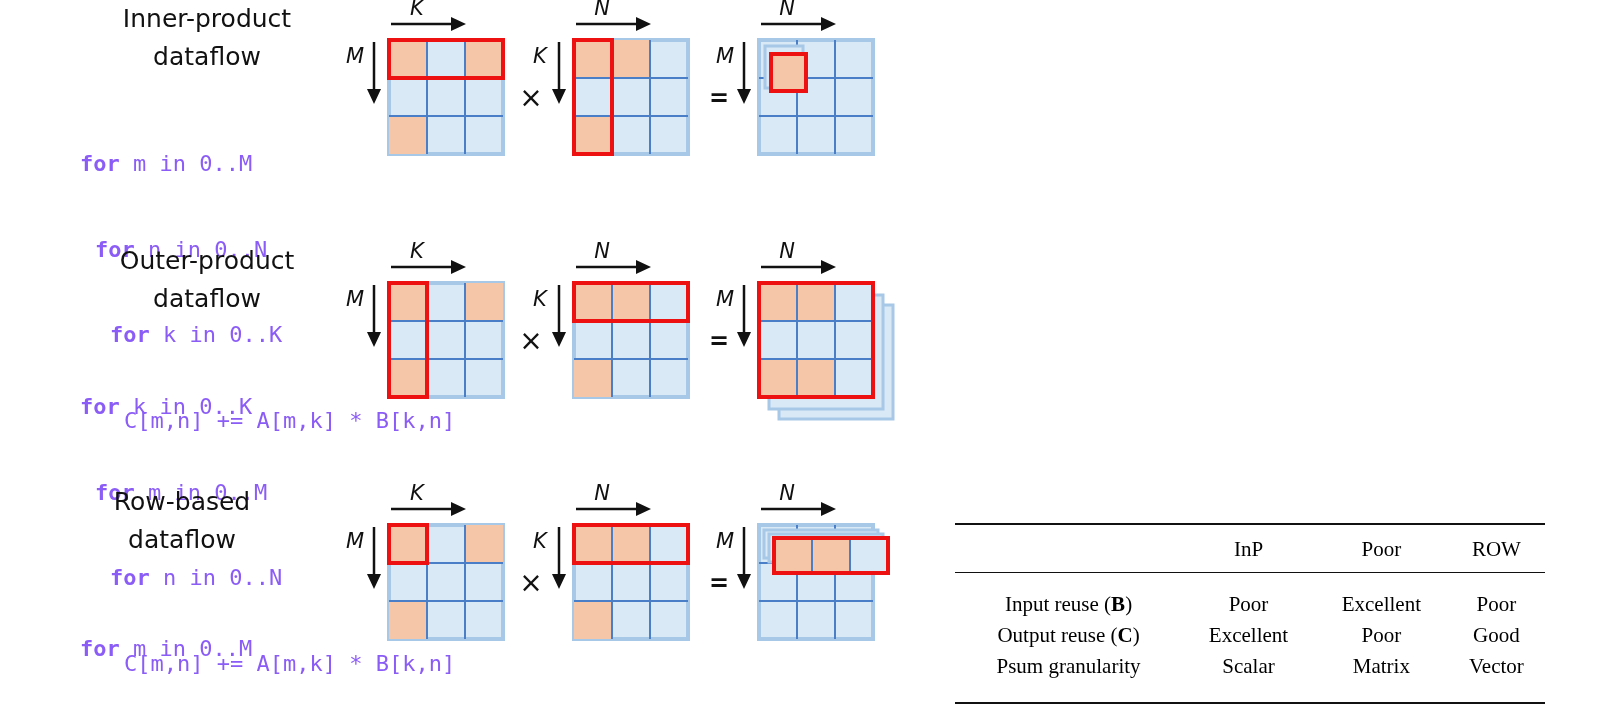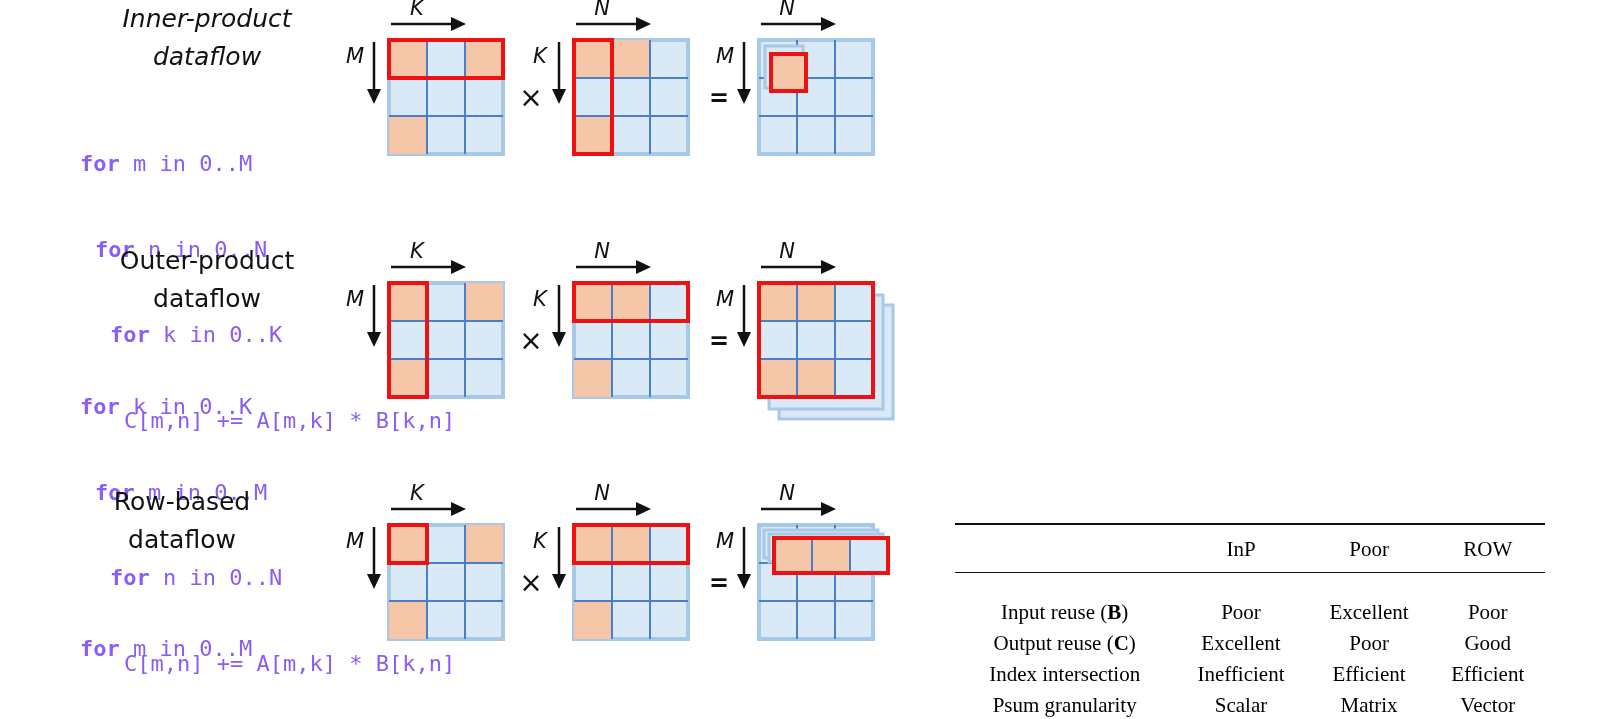--- a/index.html
+++ b/index.html
@@ -9,30 +9,30 @@
   .code .kw { font-weight: bold; }
   .code-line { display: block; }
   svg.diag { position: absolute; left: 0; top: 0; overflow: visible; }
   .axis-lbl { font-family: "DejaVu Sans", sans-serif; font-style: italic; font-size: 21px; fill: #111; }
   .op { font-family: "DejaVu Sans", sans-serif; font-size: 28px; fill: #111; }
   .op-eq { font-family: "DejaVu Sans", sans-serif; font-weight: bold; font-size: 24px; fill: #111; }
   table.cmp { position: absolute; left: 955px; top: 523px; width: 590px; border-collapse: collapse; font-family: "Liberation Serif", serif; font-size: 21px; color: #000000; }
   table.cmp th, table.cmp td { text-align: center; font-weight: normal; padding: 0 6px; line-height: 31px; white-space: nowrap; }
   table.cmp thead tr { border-top: 2.5px solid #111; border-bottom: 1.5px solid #111; }
   table.cmp thead th { padding-top: 9px; padding-bottom: 7px; }
-  table.cmp tbody tr:first-child td { padding-top: 24px; }
+  table.cmp tbody tr:first-child td { padding-top: 16px; }
   table.cmp tbody tr:last-child td { padding-bottom: 20px; }
   table.cmp tbody { border-bottom: 2.5px solid #111; }
   table.cmp b { font-weight: bold; }
 </style>
 </head>
 <body>
 
 <div>
-  <div class="df-title" style="left:92px; top:0px;font-style:italic;">
+  <div class="df-title" style="left:92px; top:0px;">
     <div>Inner-product</div>
     <div>dataflow</div>
   </div>
   <div class="code" style="left:80px; top:93px;">
     <span class="code-line" style="padding-left:0px"><span class="kw">for</span><span> m in 0..M</span></span>
     <span class="code-line" style="padding-left:15px"><span class="kw">for</span><span> n in 0..N</span></span>
     <span class="code-line" style="padding-left:30px"><span class="kw">for</span><span> k in 0..K</span></span>
     <span class="code-line" style="padding-left:44px"><span>C[m,n] += A[m,k] * B[k,n]</span></span>
   </div>
 </div>
@@ -287,25 +287,19 @@
       <td>Excellent</td>
       <td>Poor</td>
     </tr>
     <tr>
       <td><span>Output reuse (</span><b>C</b><span>)</span></td>
       <td>Excellent</td>
       <td>Poor</td>
       <td>Good</td>
     </tr>
     <tr>
-      <td><span>Index intersection</span></td>
-      <td>Inefficient</td>
-      <td>Efficient</td>
-      <td>Efficient</td>
-    </tr>
-    <tr>
       <td><span>Psum granularity</span></td>
       <td>Scalar</td>
       <td>Matrix</td>
       <td>Vector</td>
     </tr>
   </tbody>
 </table>
 
 </body></html>

